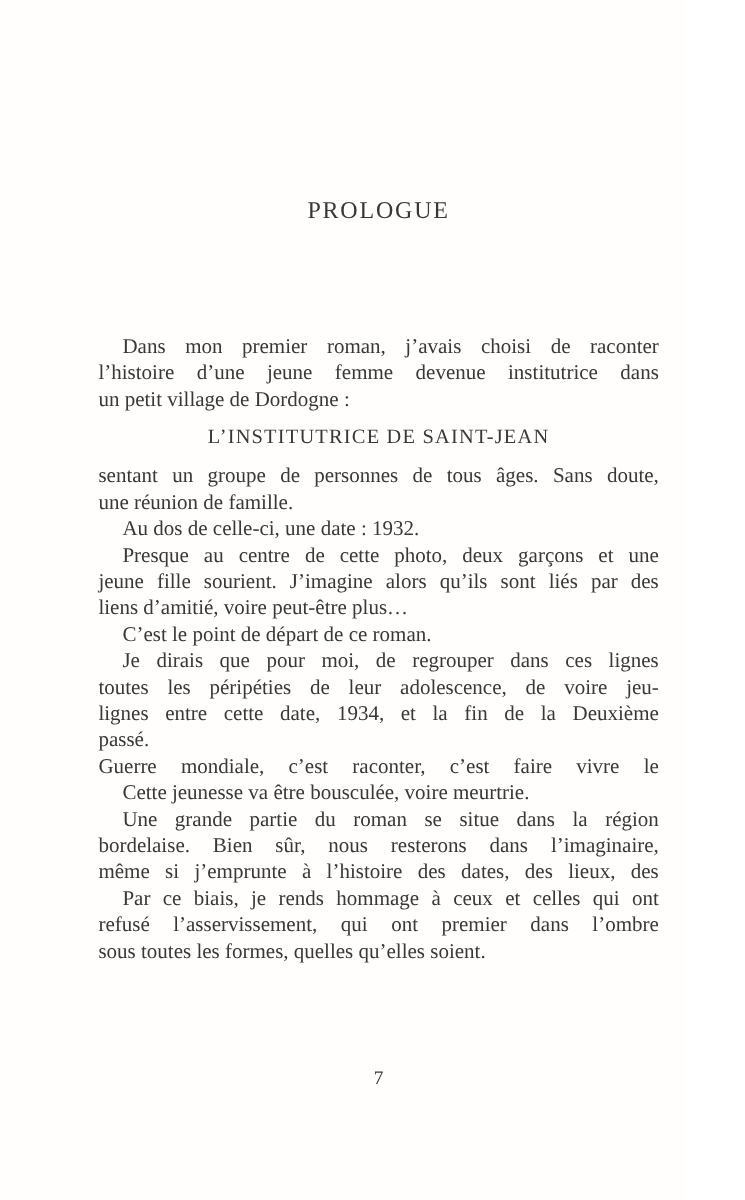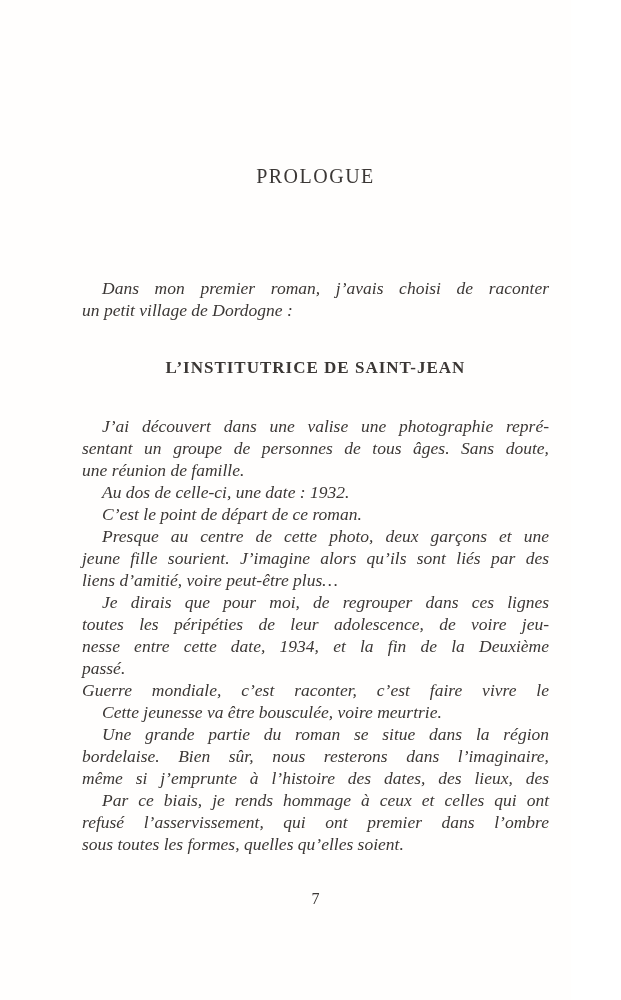--- a/index.html
+++ b/index.html
@@ -29,87 +29,85 @@
   .text-block {
     position: absolute;
     top: 277px;
     left: 82px;
     width: 467px;
     font-size: 17.5px;
     line-height: 22px;
   }
   .paragraph {
     margin: 0;
-    font-style: italic;
   }
   .line {
     text-align: justify;
     text-align-last: justify;
     height: 22px;
     white-space: normal;
   }
   .line.last {
     text-align-last: left;
   }
   .line.first {
     text-indent: 20px;
   }
   .heading {
     text-align: center;
-    margin: 36px 0;
+    margin: 10px 0;
     height: 22px;
     line-height: 22px;
     font-size: 17px;
     letter-spacing: 1px;
-    font-weight: bold;
   }
   .page-number {
     position: absolute;
     top: 890px;
     left: 82px;
     width: 467px;
     text-align: center;
     font-size: 16px;
   }
 </style>
 </head>
 <body>
 
 <div class="page">
   <div class="title">PROLOGUE</div>
 
   <div class="text-block">
     <div id="paras-before">
         <div class="paragraph">
           <div class="line first">Dans mon premier roman, j’avais choisi de raconter</div>
+          <div class="line">l’histoire d’une jeune femme devenue institutrice dans</div>
           <div class="line last">un petit village de Dordogne :</div>
         </div>
       </div>
     <div class="heading">L’INSTITUTRICE DE SAINT-JEAN</div>
     <div id="paras-after">
         <div class="paragraph">
-          <div class="line first">J’ai découvert dans une valise une photographie repré-</div>
           <div class="line">sentant un groupe de personnes de tous âges. Sans doute,</div>
           <div class="line last">une réunion de famille.</div>
         </div>
         <div class="paragraph">
           <div class="line first last">Au dos de celle-ci, une date : 1932.</div>
         </div>
         <div class="paragraph">
-          <div class="line first last">C’est le point de départ de ce roman.</div>
-        </div>
-        <div class="paragraph">
           <div class="line first">Presque au centre de cette photo, deux garçons et une</div>
           <div class="line">jeune fille sourient. J’imagine alors qu’ils sont liés par des</div>
           <div class="line last">liens d’amitié, voire peut-être plus…</div>
         </div>
         <div class="paragraph">
+          <div class="line first last">C’est le point de départ de ce roman.</div>
+        </div>
+        <div class="paragraph">
           <div class="line first">Je dirais que pour moi, de regrouper dans ces lignes</div>
           <div class="line">toutes les péripéties de leur adolescence, de voire jeu-</div>
-          <div class="line">nesse entre cette date, 1934, et la fin de la Deuxième</div>
+          <div class="line">lignes entre cette date, 1934, et la fin de la Deuxième</div>
           <div class="line last">passé.</div>
           <div class="line">Guerre mondiale, c’est raconter, c’est faire vivre le</div>
         </div>
         <div class="paragraph">
           <div class="line first last">Cette jeunesse va être bousculée, voire meurtrie.</div>
         </div>
         <div class="paragraph">
           <div class="line first">Une grande partie du roman se situe dans la région</div>
           <div class="line">bordelaise. Bien sûr, nous resterons dans l’imaginaire,</div>
           <div class="line">même si j’emprunte à l’histoire des dates, des lieux, des</div>

